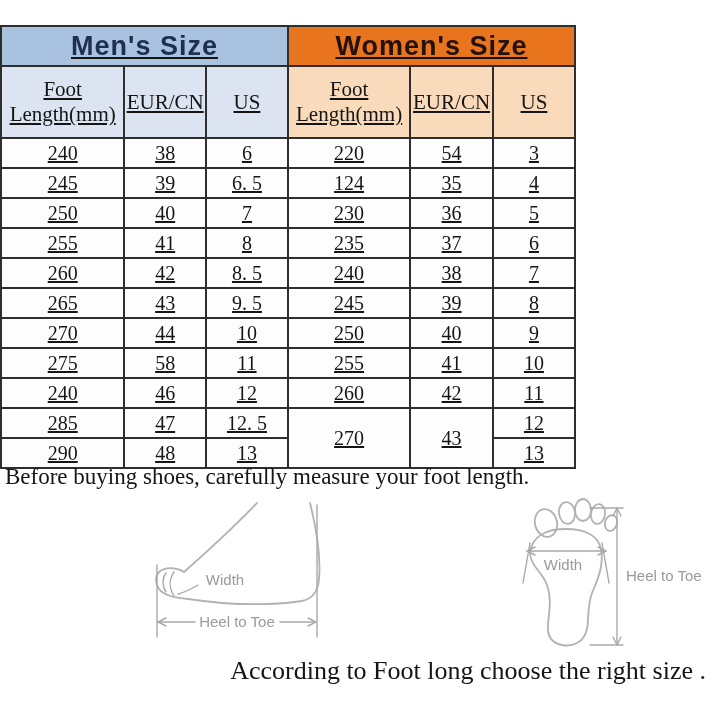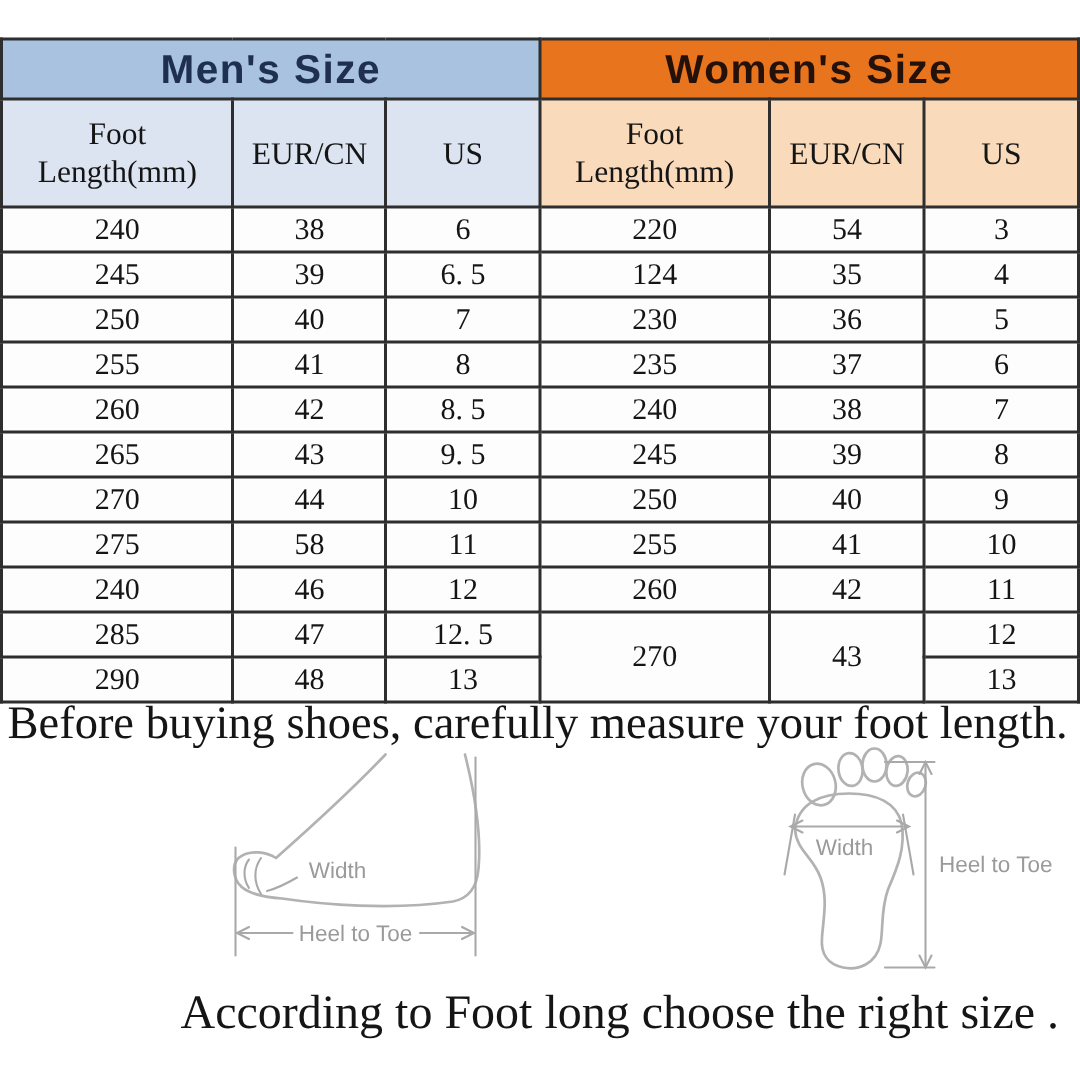--- a/index.html
+++ b/index.html
@@ -7,23 +7,24 @@
     position:relative;
     width:720px;height:720px;
     background:#ffffff;
     font-family:"Liberation Serif",serif;
     color:#151515;
     overflow:hidden;
   }
   
   table.size-table{
     position:absolute;top:25px;left:0;
-    width:720px;
+    width:576px;
     border-collapse:collapse;
     table-layout:fixed;
+    text-decoration:underline;
   }
   .size-table th,.size-table td{
     border:2px solid #2e2e2e;
     text-align:center;
     vertical-align:middle;
     padding:0;
   }
   tr.main-header th{
     height:38px;
     font-family:"Liberation Sans",sans-serif;
@@ -41,26 +42,26 @@
   .men-sub{background:var(--men-sub-bg);}
   .women-sub{background:var(--women-sub-bg);border-bottom:2px solid #c0564a;}
   tbody td{
     height:28px;
     font-size:20px;
     background:#fdfdfd;
   }
   
   .note-measure{
     position:absolute;top:464px;left:5px;
-    font-size:31px;
+    font-size:23px;
     white-space:nowrap;
   }
   .note-choose{
     position:absolute;top:656px;right:14px;
-    font-size:32px;
+    font-size:26px;
     white-space:nowrap;
   }
   
   .fig-side{position:absolute;left:140px;top:497px;width:200px;height:150px;}
   .fig-top{position:absolute;left:490px;top:495px;width:220px;height:165px;}
   .fig-side svg,.fig-top svg{display:block;}
   .diagram-stroke{fill:none;stroke:#b2b2b2;stroke-width:1.8;stroke-linecap:round;stroke-linejoin:round;}
   .diagram-thin{fill:none;stroke:#a9a9a9;stroke-width:1.4;stroke-linecap:round;}
   .diagram-text{fill:#9a9a9a;font-family:"Liberation Sans",sans-serif;font-size:15px;}
 </style>

